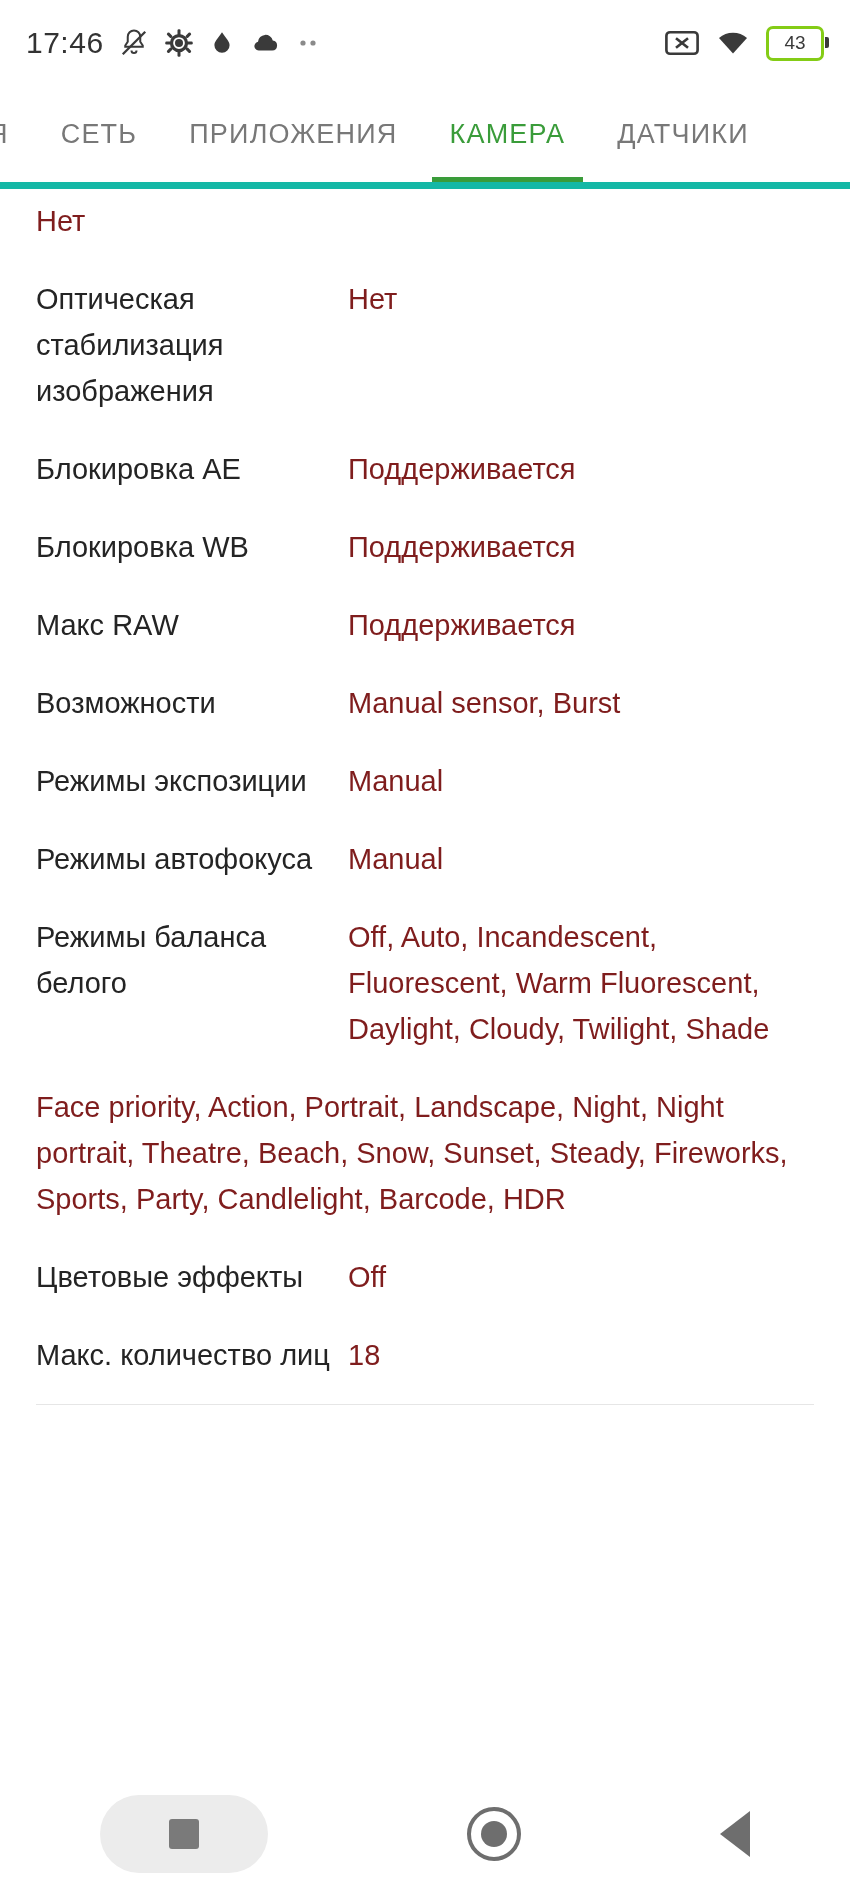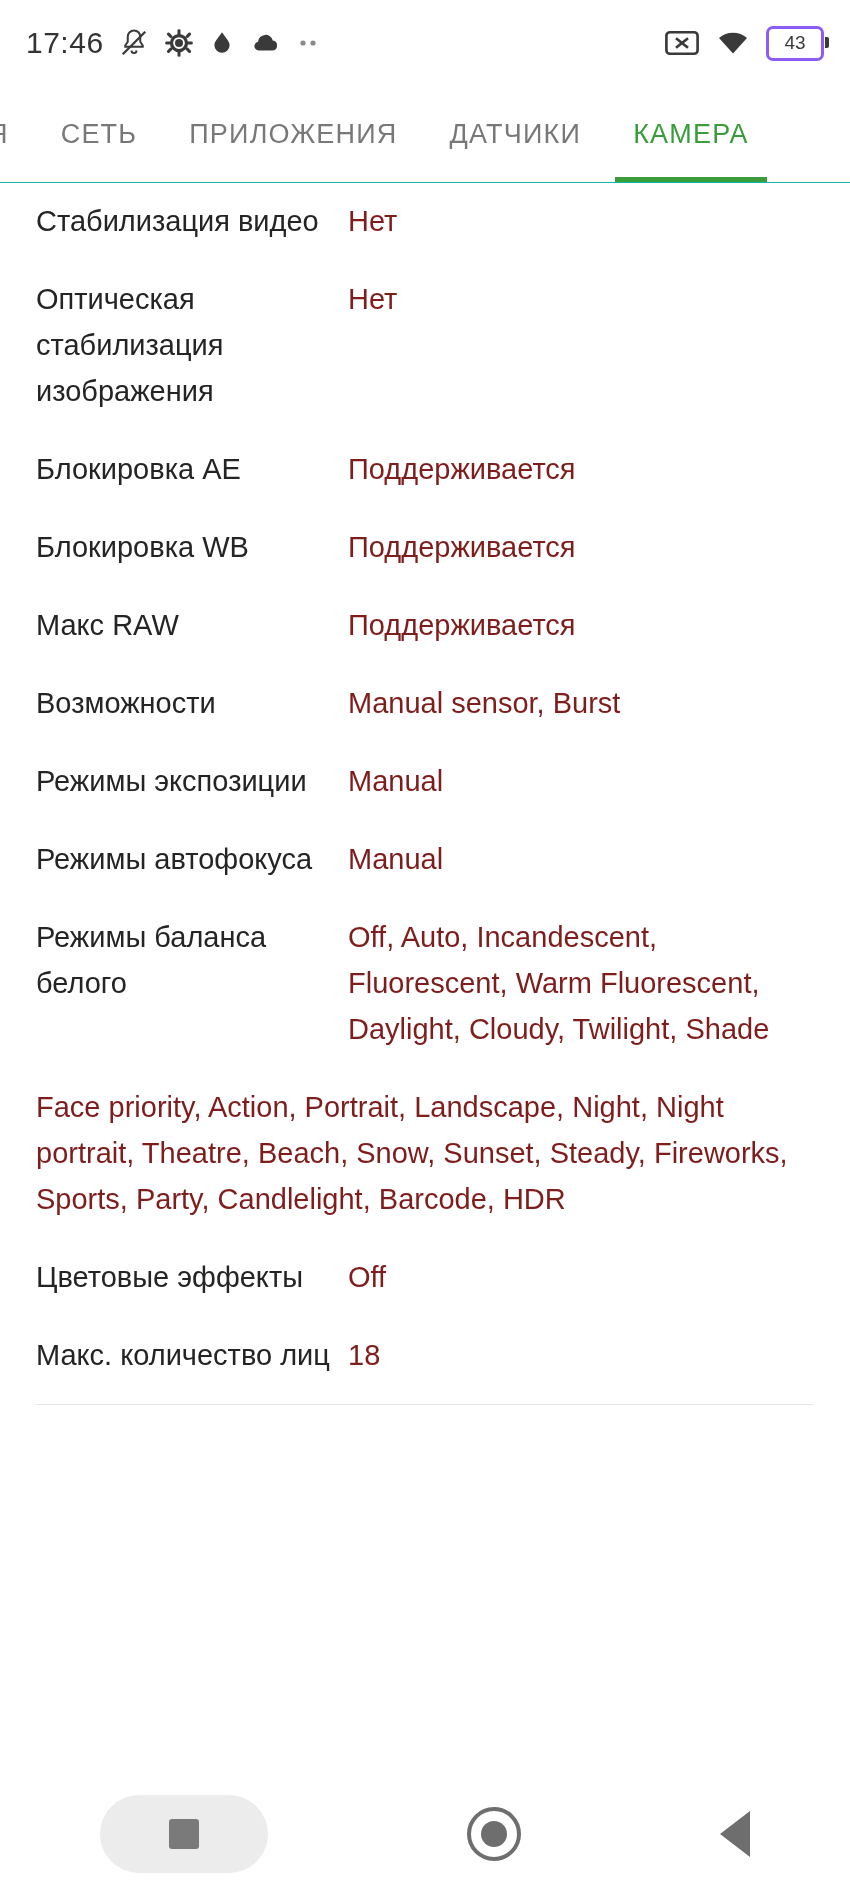--- a/index.html
+++ b/index.html
@@ -40,21 +40,21 @@
     align-items: center;
     gap: 16px;
   }
   .ic {
     display: inline-block;
     line-height: 0;
   }
   .battery {
     width: 52px;
     height: 29px;
-    border: 3px solid #8b5cf6;
+    border: 3px solid #84cc16;
     border-radius: 7px;
     position: relative;
     display: flex;
     align-items: center;
     justify-content: center;
   }
   .battery::after {
     content: "";
     position: absolute;
     right: -8px;
@@ -69,21 +69,21 @@
     color: #3a3a3a;
     font-family: "Liberation Sans", sans-serif;
   }
 
   
   .tabs {
     height: 96px;
     display: flex;
     align-items: stretch;
     position: relative;
-    border-bottom: 1px solid #14b8a6;
+    border-bottom: 7px solid #14b8a6;
     overflow: hidden;
   }
   .tab {
     display: flex;
     align-items: center;
     justify-content: center;
     font-size: 27px;
     color: #787878;
     letter-spacing: 1.2px;
     padding: 0 26px;
@@ -270,32 +270,31 @@
 <div class="tabs">
   <div class="tab clipped-left">
     <span>Я</span>
   </div>
   <div class="tab">
     <span>СЕТЬ</span>
   </div>
   <div class="tab">
     <span>ПРИЛОЖЕНИЯ</span>
   </div>
+  <div class="tab active">
+    <span>КАМЕРА</span>
+  </div>
   <div class="tab">
     <span>ДАТЧИКИ</span>
   </div>
-  <div class="tab active">
-    <span>КАМЕРА</span>
-  </div>
 </div>
 
 <div class="content">
 
   <div class="row">
-    <div class="label">Стабилизация видео</div>
     <div class="value">Нет</div>
   </div>
 
   <div class="row">
     <div class="label">Оптическая стабилизация изображения</div>
     <div class="value">Нет</div>
   </div>
 
   <div class="row">
     <div class="label">Блокировка AE</div>

